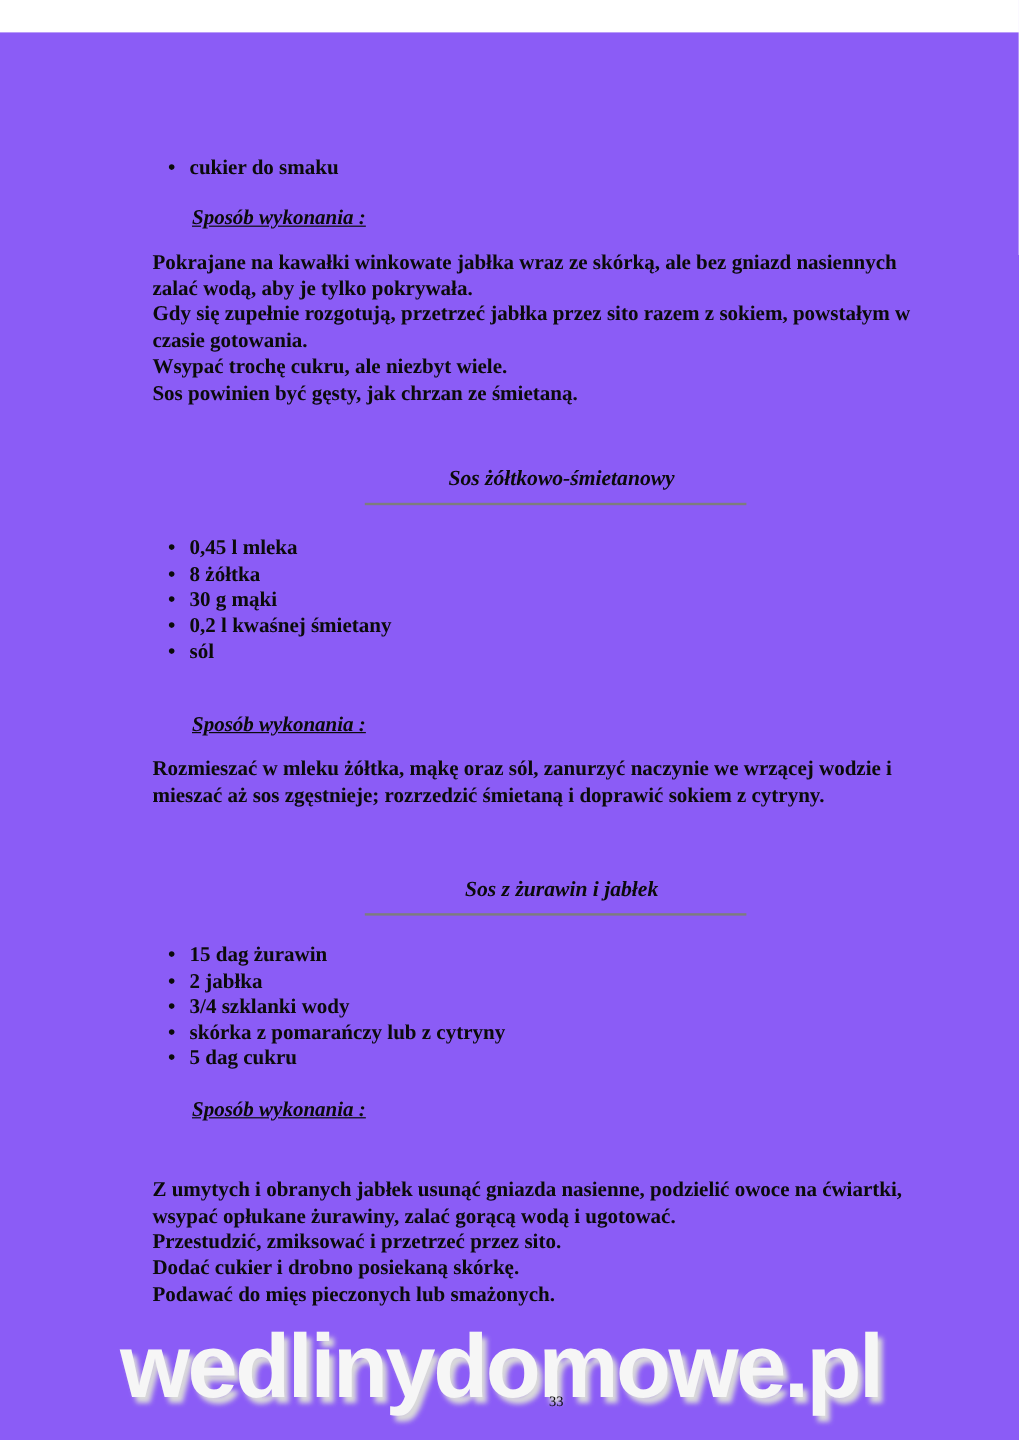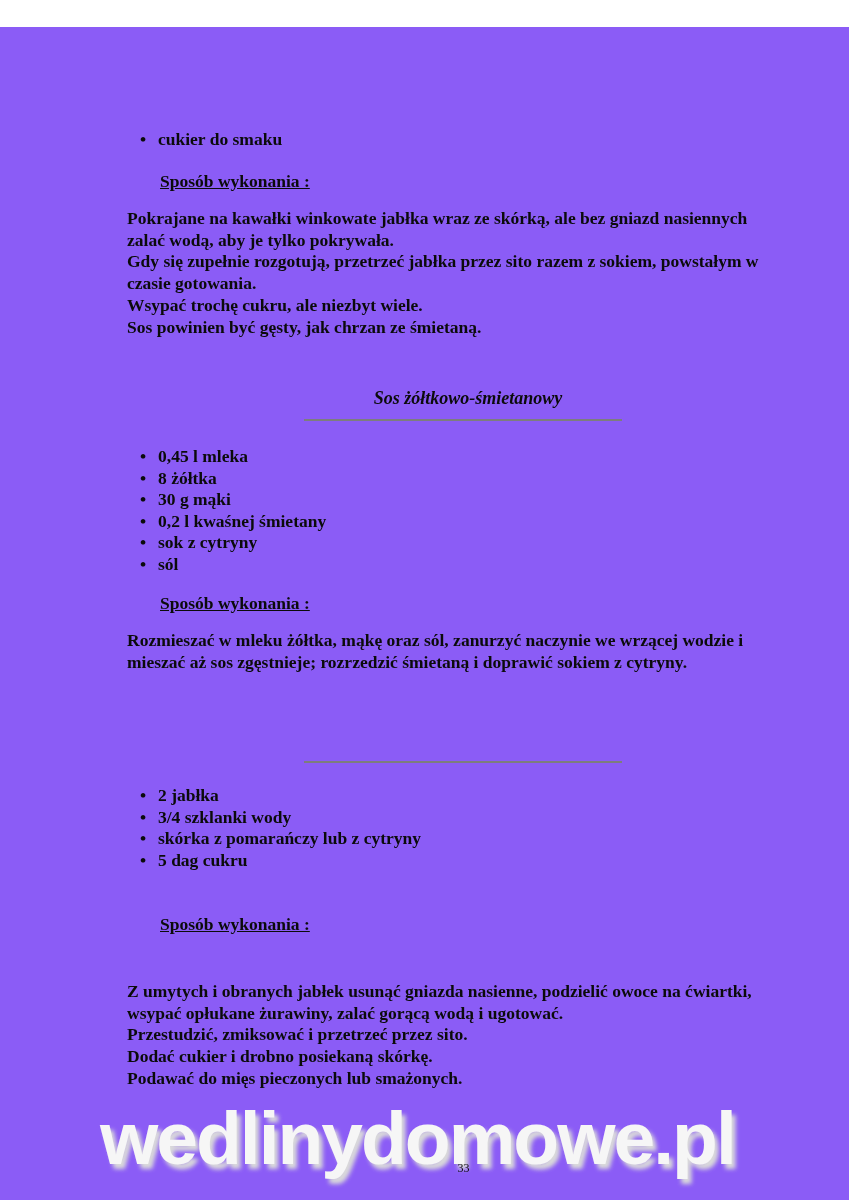--- a/index.html
+++ b/index.html
@@ -28,20 +28,21 @@
   .ing-list li::before {
     content: "\2022";
     position: absolute;
     left: 13px;
     top: 0;
   }
 
   
   .method-label {
     left: 160px;
+    font-style: italic;
     text-decoration: underline;
     line-height: 22px;
   }
 
   
   .recipe-title {
     text-align: center;
     font-style: italic;
     line-height: 22px;
     font-size: 18px;
@@ -104,32 +105,33 @@
 czasie gotowania.
 Wsypać trochę cukru, ale niezbyt wiele.
 Sos powinien być gęsty, jak chrzan ze śmietaną.</div>
   <div class="abs title-rule" style="top:392px"></div>
 
   <ul class="abs col ing-list" style="top:419px">
     <li>0,45 l mleka</li>
     <li>8 żółtka</li>
     <li>30 g mąki</li>
     <li>0,2 l kwaśnej śmietany</li>
-    <li>sok z cytryny</li>
     <li>sól</li>
   </ul>
 
   <div class="abs method-label" style="top:565px">Sposób wykonania :</div>
 
   <div class="abs col para" style="top:603px">Rozmieszać w mleku żółtka, mąkę oraz sól, zanurzyć naczynie we wrzącej wodzie i
 mieszać aż sos zgęstnieje; rozrzedzić śmietaną i doprawić sokiem z cytryny.</div>
 
+  <div class="abs col recipe-title" style="top:703px">Sos z żurawin i jabłek</div>
   <div class="abs title-rule" style="top:734px"></div>
 
   <ul class="abs col ing-list" style="top:758px">
+    <li>15 dag żurawin</li>
     <li>2 jabłka</li>
     <li>3/4 szklanki wody</li>
     <li>skórka z pomarańczy lub z cytryny</li>
     <li>5 dag cukru</li>
   </ul>
 
   <div class="abs method-label" style="top:886px">Sposób wykonania :</div>
 
   <div class="abs col para" style="top:954px">Z umytych i obranych jabłek usunąć gniazda nasienne, podzielić owoce na ćwiartki,
 wsypać opłukane żurawiny, zalać gorącą wodą i ugotować.

